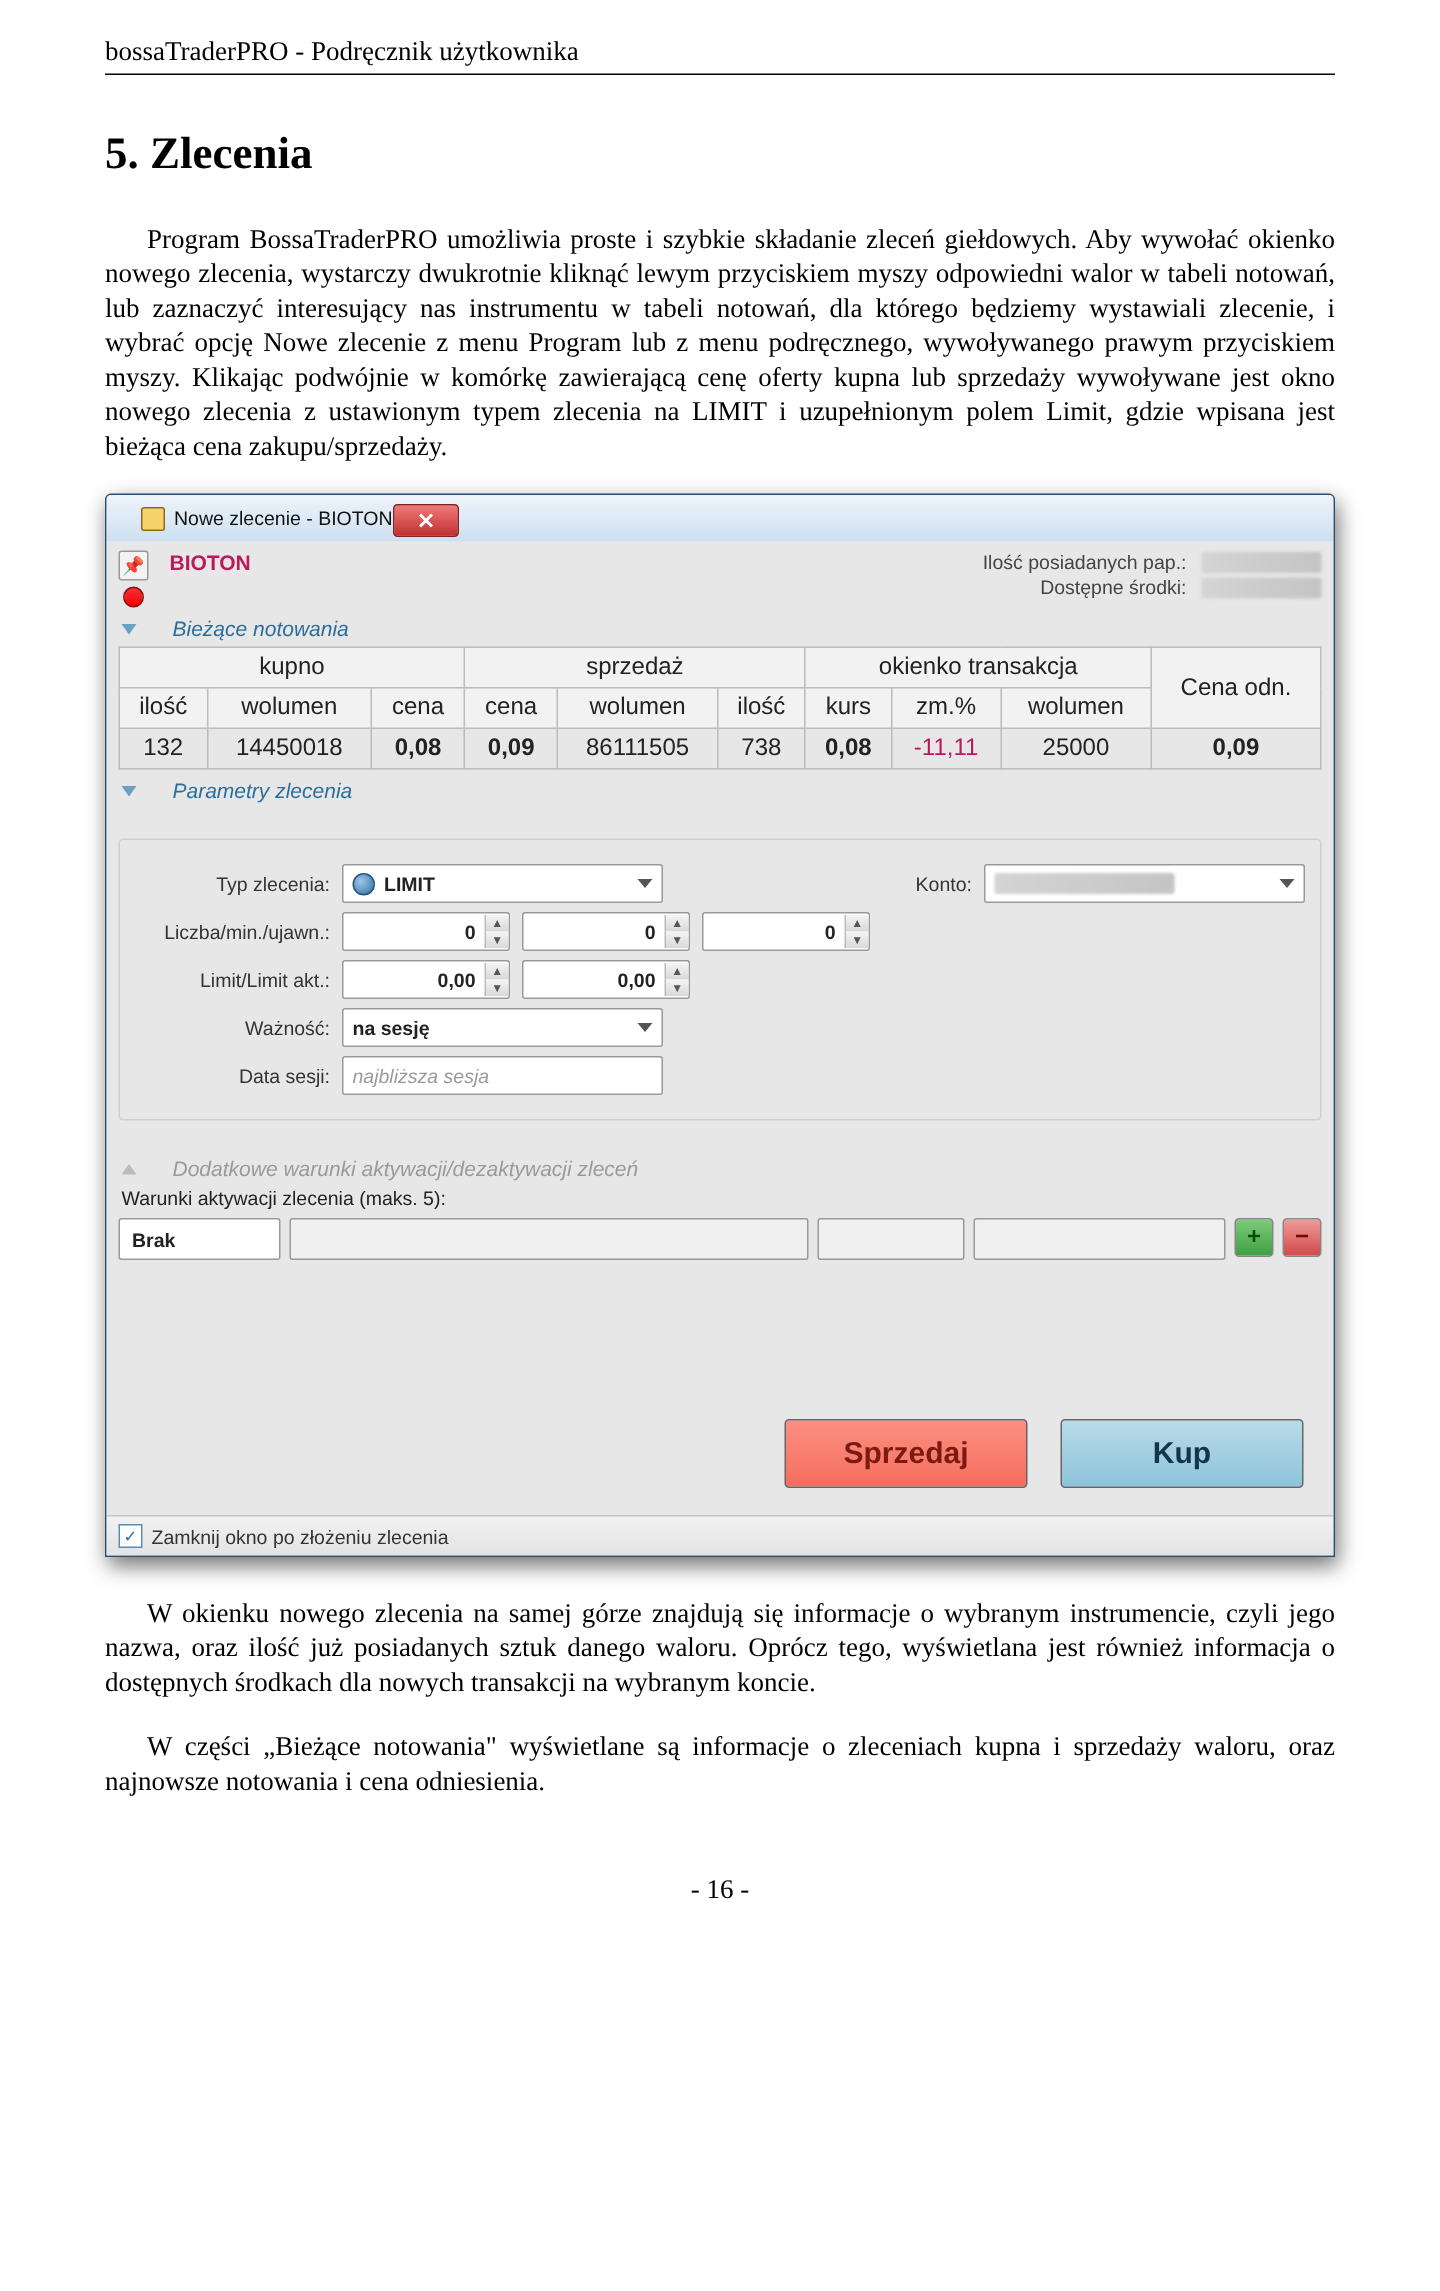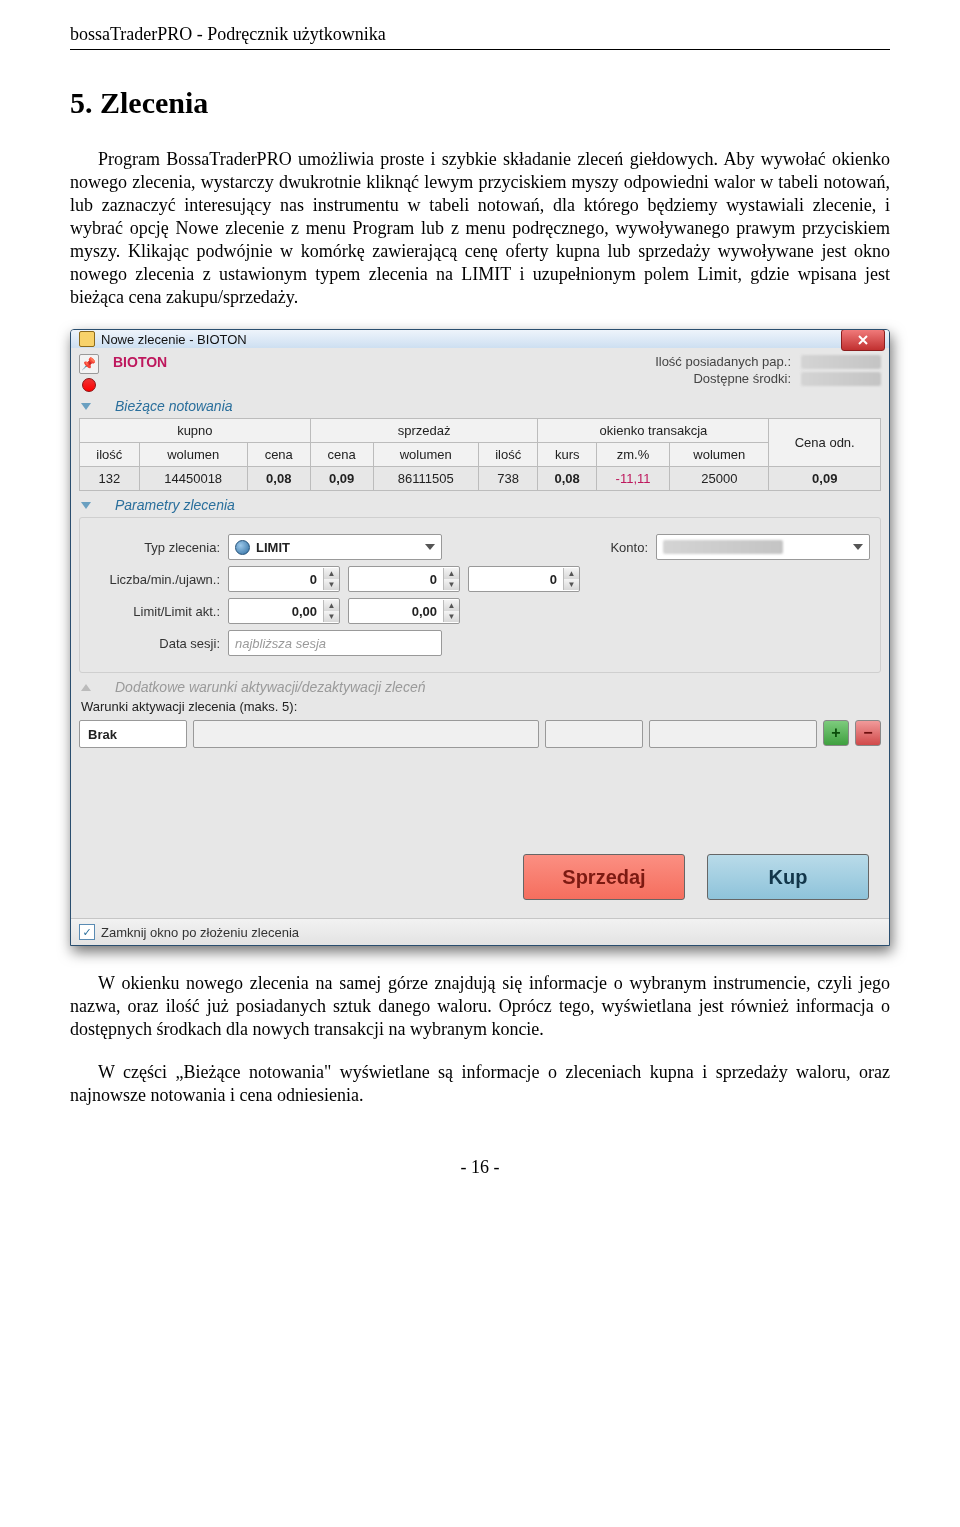--- a/index.html
+++ b/index.html
@@ -6,47 +6,47 @@
   .page{width:960px;margin:0 auto;padding:24px 70px 40px 70px;box-sizing:border-box}
   .doc-header{font-size:18px;margin-bottom:4px}
   .doc-rule{border:none;border-top:1.5px solid #000;margin:0 0 36px 0}
   h1.section{font-size:30px;font-weight:bold;margin:0 0 28px 0}
   p.body{text-align:justify;line-height:1.28;margin:0 0 20px 0;text-indent:28px}
   p.body.first{text-indent:28px}
   .page-num{text-align:center;margin-top:50px;font-size:18px}
   .win{font-family:Tahoma,Arial,sans-serif;font-size:13px;color:#222;margin:8px 0 26px 0;
        border:1px solid #2a4e6f;border-radius:4px 4px 0 0;overflow:hidden;
        box-shadow:2px 6px 14px rgba(0,0,0,.55);background:#e7e7e7}
-  .titlebar{height:18px;display:flex;align-items:center;justify-content:space-between;
-            padding:0 0 0 8px;color:#333;
+  .titlebar{height:31px;display:flex;align-items:center;justify-content:flex-start;
+            padding:0 0 0 23px;color:#333;
             background:linear-gradient(#eef4fb,#cddff1)}
   .titlebar .t-left{display:flex;align-items:center;gap:6px;font-size:13px;color:#111}
   .t-icon{width:14px;height:14px;background:#f8d26a;border:1px solid #8c6a1d;border-radius:2px}
   .close-x{width:42px;height:20px;margin:2px 4px 0 0;border-radius:3px;
            background:linear-gradient(#f07a7a,#c13030);display:flex;align-items:center;justify-content:center;
            color:#fff;font-weight:bold;border:1px solid #8d1e1e}
   .panel{background:#e7e7e7;padding:6px 8px 8px 8px}
   .toprow{display:flex;align-items:flex-start;gap:14px}
   .pin{width:18px;height:18px;border:1px solid #999;border-radius:2px;background:#f3f3f3;display:flex;align-items:center;justify-content:center;font-size:12px}
   .stock-title{font-size:14px;font-weight:bold;color:#be185d}
   .infos{margin-left:auto;font-size:13px;color:#444;display:flex;flex-direction:column;gap:2px;align-items:flex-end}
   .infos .irow{display:flex;gap:10px;align-items:flex-end}
   .blurbar{width:80px;height:14px;background:linear-gradient(90deg,#d4d4d4,#c4c4c4);filter:blur(1px);border-radius:2px}
   .flag-dot{width:12px;height:12px;border-radius:50%;background:linear-gradient(#e33,red);border:1px solid #8b1212}
   .subhdr{font-style:italic;color:#2a6f9c;font-size:14px;margin:6px 0 4px 2px;display:flex;align-items:center;gap:24px}
   .tri{width:0;height:0;border-left:5px solid transparent;border-right:5px solid transparent;border-top:7px solid #6aa0c1}
   .tri-up{border-top:none;border-bottom:7px solid #6aa0c1}
-  table.quote{width:100%;border-collapse:collapse;font-size:13px}
+  table.quote{width:100%;border-collapse:collapse;font-size:16px}
   table.quote th,table.quote td{border:1px solid #bcbcbc;padding:4px 6px;text-align:center}
   table.quote th{background:#f2f2f2;font-weight:normal}
   th.buy{background:#d8f0dc}
   th.sell{background:#f4d8da}
   td.bold{font-weight:bold}
   td.red{color:#be185d}
-  .group{border:1px solid #cfcfcf;border-radius:3px;padding:10px 10px 10px 10px;margin:4px 0;background:#e7e7e7}
+  .group{border:1px solid #cfcfcf;border-radius:3px;padding:10px 10px 10px 10px;margin:24px 0;background:#e7e7e7}
   .frow{display:flex;align-items:center;gap:8px;margin:6px 0}
   .lbl{width:130px;text-align:right;color:#333;font-size:13px}
   .sel{height:24px;border:1px solid #999;background:#fff;border-radius:2px;display:flex;align-items:center;padding:0 6px;font-weight:bold;color:#222;gap:6px}
   .sel .dd{margin-left:auto;width:0;height:0;border-left:5px solid transparent;border-right:5px solid transparent;border-top:6px solid #555}
   .spin{height:24px;border:1px solid #999;background:#fff;border-radius:2px;display:flex;align-items:center}
   .spin span.val{flex:1;text-align:right;padding:0 6px;font-weight:bold}
   .spin .arrows{width:16px;display:flex;flex-direction:column}
   .spin .arrows b{height:11px;background:linear-gradient(#f4f4f4,#d8d8d8);border-left:1px solid #bbb;display:flex;align-items:center;justify-content:center;font-size:8px;color:#555}
   .icon-circ{width:13px;height:13px;border-radius:50%;background:radial-gradient(circle at 35% 35%,#9cc8ea,#2e6da0);border:1px solid #235179}
   .ghost{color:#9a9a9a;font-style:italic}
@@ -201,20 +201,27 @@
             </div>
           <div class="spin" style="width:110px">
               <span class="val">0,00</span>
               <span class="arrows">
                 <b>▲</b>
                 <b>▼</b>
               </span>
             </div>
         </div>
 
+        <div class="frow">
+          <span class="lbl">Ważność:</span>
+          <div class="sel" style="width:200px">
+            <span>na sesję</span>
+            <span class="dd"></span>
+          </div>
+        </div>
 
         <div class="frow">
           <span class="lbl">Data sesji:</span>
           <div class="sel ghost" style="width:200px;font-weight:normal">
             <span>najbliższa sesja</span>
           </div>
         </div>
       </div>
 
       <div class="subhdr" style="color:#9a9a9a">

